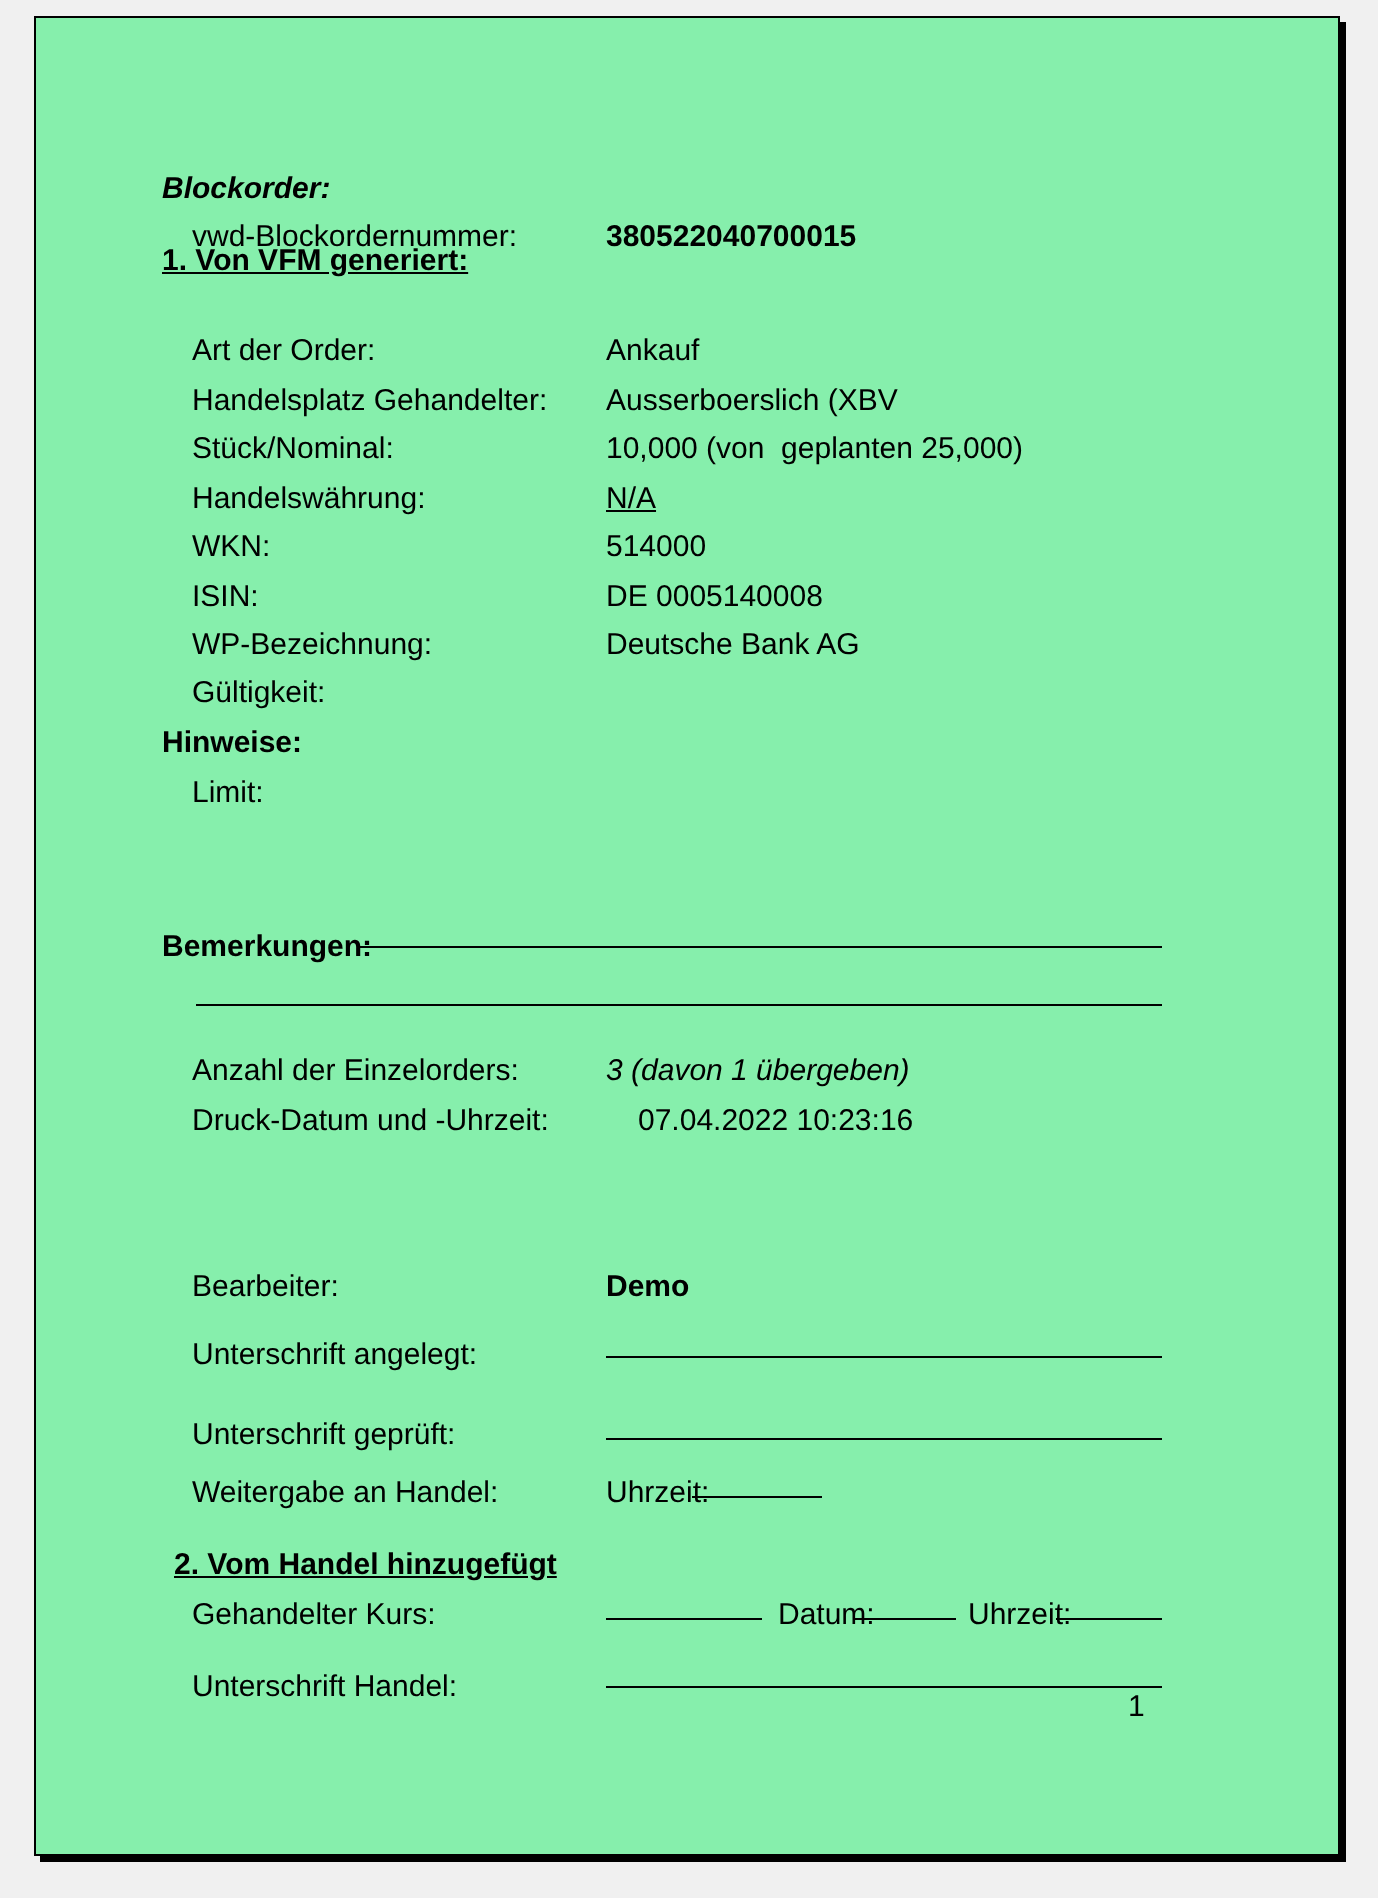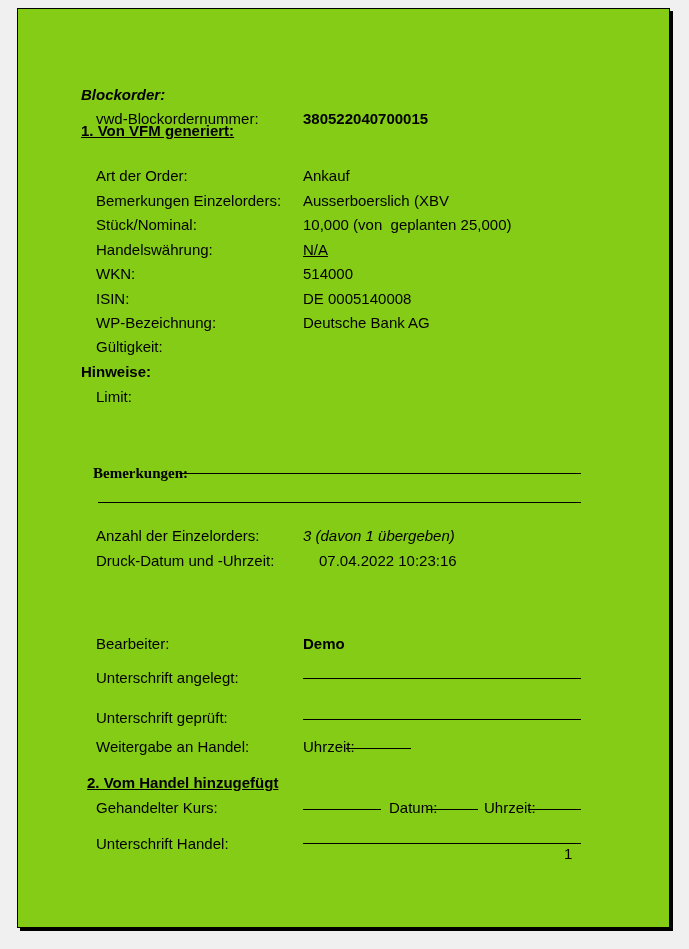--- a/index.html
+++ b/index.html
@@ -10,21 +10,21 @@
     background: #f0f0f0;
     font-family: "Liberation Sans", sans-serif;
     color: #000;
   }
   .page {
     position: absolute;
     left: 17px;
     top: 8px;
     width: 653px;
     height: 920px;
-    background: #84cc16;
+    background: #86efac;
     border: 1px solid #000;
     box-shadow: 3px 3px 0 #000;
     box-sizing: border-box;
   }
   .abs { position: absolute; white-space: pre; }
   .t   { font-size: 15px; line-height: 13px; }
   .b   { font-weight: bold; }
   .u   { text-decoration: underline; }
   .doc-title {
     font-size: 15px;
@@ -46,21 +46,21 @@
   <div class="abs doc-title" style="left:63px; top:77px;">Blockorder:</div>
 
   <div class="abs t" style="left:78px; top:103px;">vwd-Blockordernummer:</div>
   <div class="abs t b" style="left:285px; top:103px;">380522040700015</div>
 
   <div class="abs t b u" style="left:63px; top:115px;">1. Von VFM generiert:</div>
 
   <div class="abs t" style="left:78px; top:160px;">Art der Order:</div>
   <div class="abs t" style="left:285px; top:160px;">Ankauf</div>
 
-  <div class="abs t" style="left:78px; top:185px;">Bemerkungen Einzelorders:</div>
+  <div class="abs t" style="left:78px; top:185px;">Handelsplatz Gehandelter:</div>
   <div class="abs t" style="left:285px; top:185px;">Ausserboerslich (XBV</div>
 
   <div class="abs t" style="left:78px; top:209px;">Stück/Nominal:</div>
   <div class="abs t" style="left:285px; top:209px;">10,000 (von  geplanten 25,000)</div>
 
   <div class="abs t" style="left:78px; top:234px;">Handelswährung:</div>
   <div class="abs t" style="left:285px; top:234px;text-decoration:underline;">N/A</div>
 
   <div class="abs t" style="left:78px; top:258px;">WKN:</div>
   <div class="abs t" style="left:285px; top:258px;">514000</div>
@@ -70,21 +70,21 @@
 
   <div class="abs t" style="left:78px; top:307px;">WP-Bezeichnung:</div>
   <div class="abs t" style="left:285px; top:307px;">Deutsche Bank AG</div>
 
   <div class="abs t" style="left:78px; top:331px;">Gültigkeit:</div>
   <div class="abs t" style="left:285px; top:331px;"></div>
 
   <div class="abs t b" style="left:63px; top:356px;">Hinweise:</div>
   <div class="abs t" style="left:78px; top:381px;">Limit:</div>
 
-  <div class="abs t b" style="left:75px; top:458px;font-family:Liberation Serif, serif;">Bemerkungen:</div>
+  <div class="abs t b" style="left:63px; top:458px;">Bemerkungen:</div>
   <div class="fline" style="left:161px; top:464px; width:402px;"></div>
   <div class="fline" style="left:80px; top:493px; width:483px;"></div>
 
   <div class="abs t" style="left:78px; top:520px;">Anzahl der Einzelorders:</div>
   <div class="abs t" style="left:285px; top:520px;font-style:italic;">3 (davon 1 übergeben)</div>
 
   <div class="abs t" style="left:78px; top:545px;text-align:right;">Druck-Datum und -Uhrzeit:</div>
   <div class="abs t" style="left:285px; top:545px;margin-left:16px;">07.04.2022 10:23:16</div>
 
   <div class="abs t" style="left:78px; top:628px;">Bearbeiter:</div>

